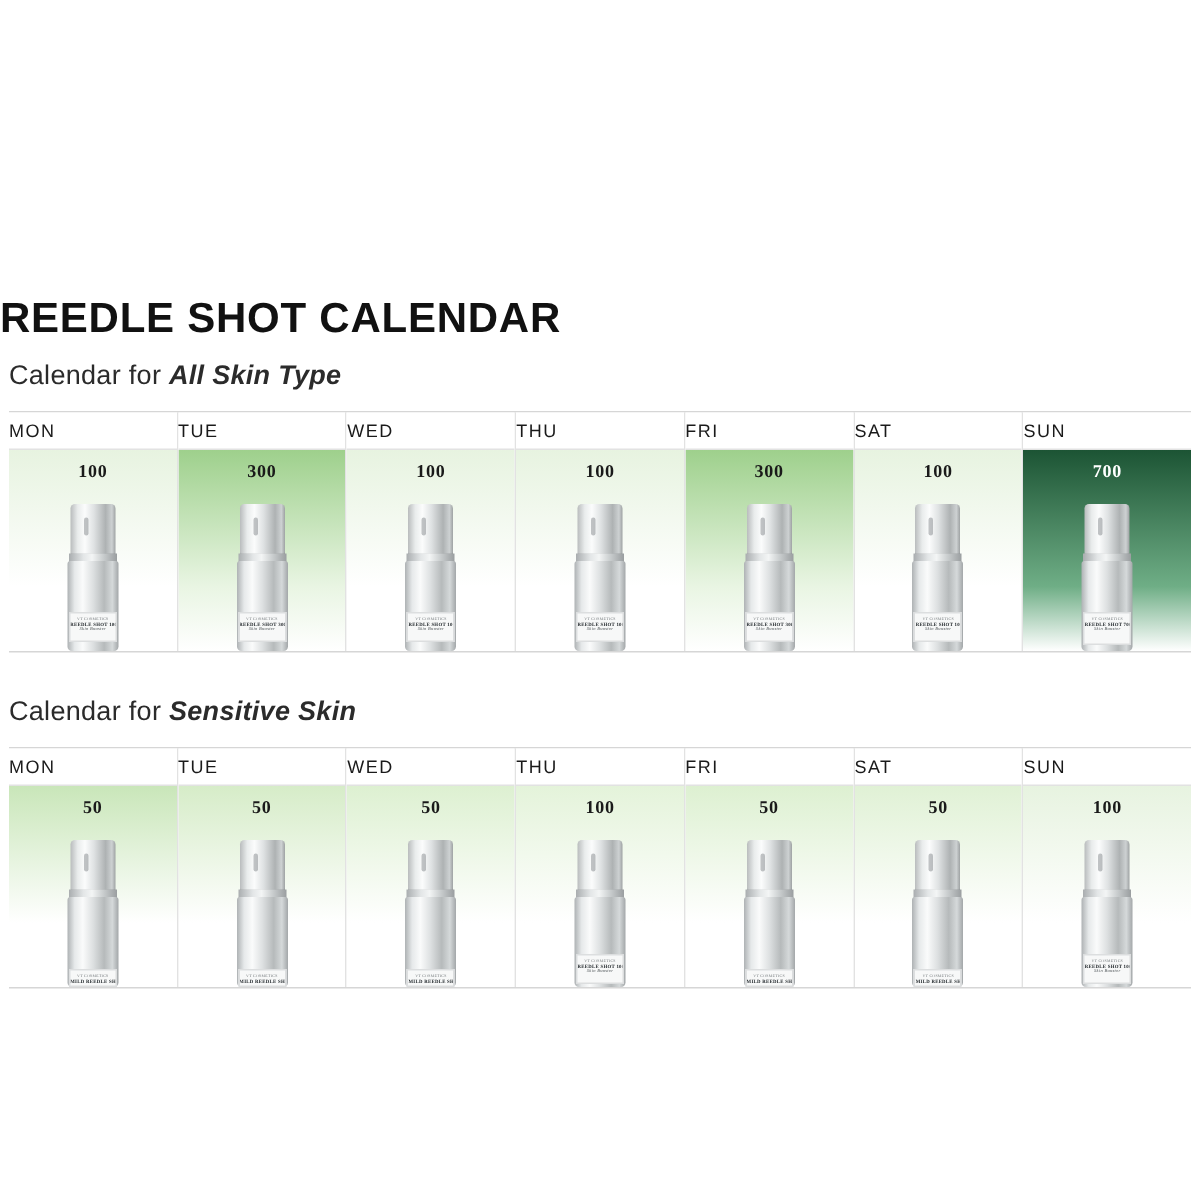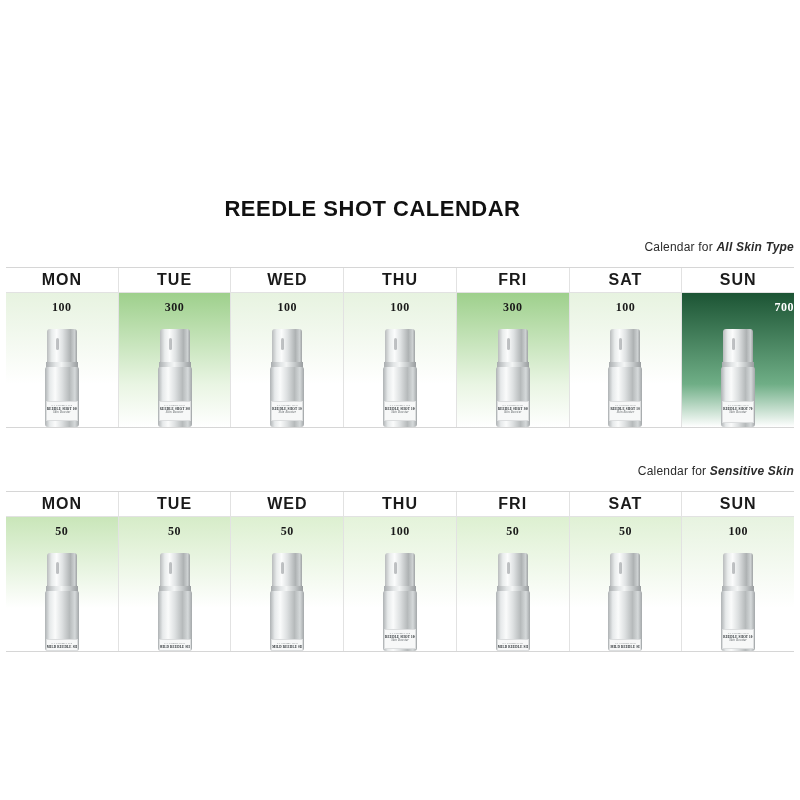--- a/index.html
+++ b/index.html
@@ -19,38 +19,38 @@
     width: 800px;
     height: 800px;
     background: #ffffff;
   }
 
   .main-title {
     position: absolute;
     top: 196px;
     left: 0;
     width: 745px;
-    text-align: center;
-    font-size: 22px;
+    text-align: left;
+    font-size: 28px;
     font-weight: bold;
     letter-spacing: 0.5px;
     color: #111111;
   }
 
   .section {
     position: absolute;
     left: 6px;
     width: 788px;
   }
   .section-1 { top: 240px; }
   .section-2 { top: 464px; }
 
   .sub-title {
-    text-align: right;
-    font-size: 12px;
+    text-align: left;
+    font-size: 18px;
     font-weight: normal;
     color: #2b2b2b;
     margin-bottom: 13px;
     letter-spacing: 0.2px;
   }
   .sub-title .emph {
     font-weight: bold;
     font-style: italic;
   }
 
@@ -64,23 +64,22 @@
     flex: 1 1 0;
     position: relative;
     border-right: 1px solid #e2e2e2;
     box-sizing: border-box;
   }
   .day-col:last-child { border-right: none; }
 
   .day-head {
     height: 24px;
     line-height: 24px;
-    text-align: center;
-    font-size: 16px;
-    font-weight: bold;
+    font-size: 12px;
+    font-weight: normal;
     letter-spacing: 1px;
     color: #1a1a1a;
     border-bottom: 1px solid #e2e2e2;
     background: #ffffff;
   }
 
   .day-body {
     position: relative;
     height: 134px;
     overflow: hidden;
@@ -90,21 +89,21 @@
   .dose {
     position: relative;
     z-index: 3;
     text-align: center;
     font-size: 12px;
     font-weight: bold;
     padding-top: 7px;
     color: #1a1a1a;
     letter-spacing: 0.5px;
   }
-  .dose.light { color: #ffffff; text-align: right; }
+  .dose.light { color: #ffffff; }
 
   
   .bottle {
     position: absolute;
     z-index: 2;
     left: 50%;
     transform: translateX(-50%);
     bottom: 0;
     width: 38px;
     height: 98px;

